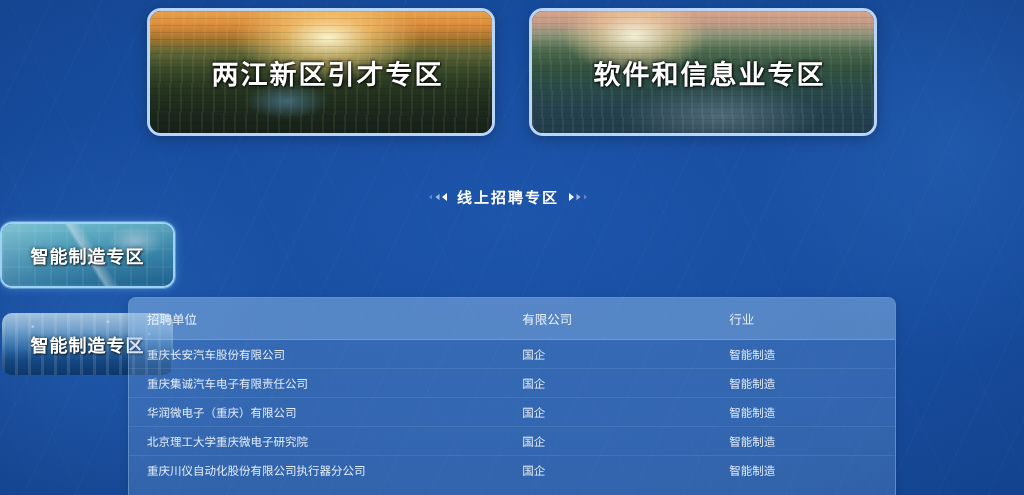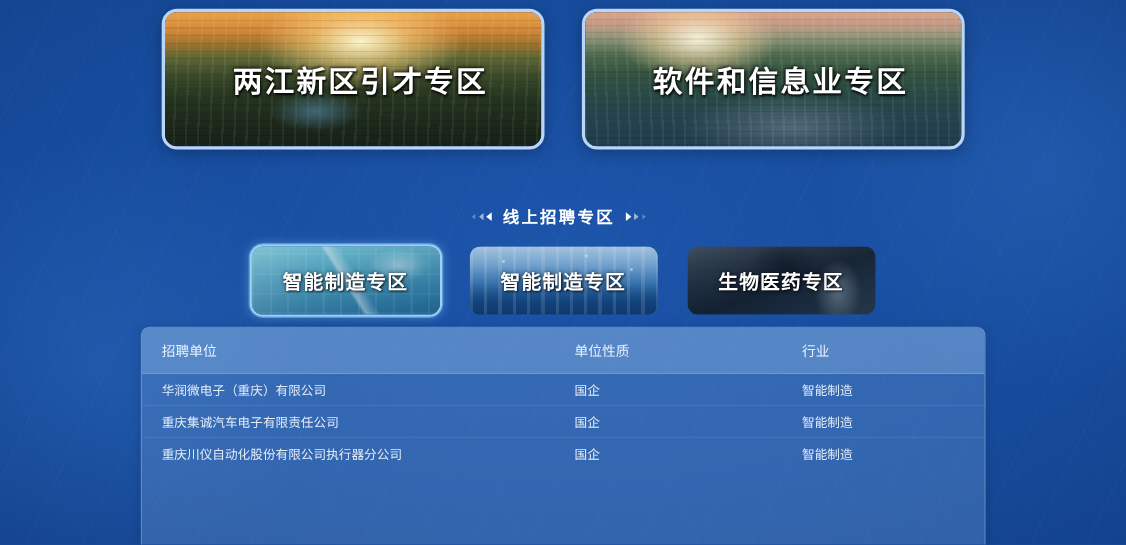--- a/index.html
+++ b/index.html
@@ -151,20 +151,21 @@
 
   
   .cards-row {
     position: absolute;
     top: 222px;
     left: 0;
     width: 1024px;
     display: flex;
     justify-content: center;
     gap: 23px;
+    flex-direction: column;
   }
 
   .cat-card {
     position: relative;
     width: 175px;
     height: 66px;
     border-radius: 12px;
     overflow: hidden;
     cursor: pointer;
     border: 2px solid transparent;
@@ -332,49 +333,54 @@
     <div class="cat-card active">
       <div class="cat-art art-manufacturing"></div>
       <div class="cat-overlay"></div>
       <div class="cat-title">智能制造专区</div>
     </div>
     <div class="cat-card">
       <div class="cat-art art-digital"></div>
       <div class="cat-overlay"></div>
       <div class="cat-title">智能制造专区</div>
     </div>
-    <div class="cat-card">
-      <div class="cat-art art-biomed"></div>
-      <div class="cat-overlay"></div>
-      <div class="cat-title">生物医药专区</div>
-    </div>
   </div>
 
 <div class="table-panel">
   <table class="tbl">
     <colgroup>
       <col class="col-unit">
         <col class="col-nature">
         <col class="col-industry">
     </colgroup>
     <thead>
       <tr id="thead-row">
           <th>招聘单位</th>
-          <th>单位性质</th>
+          <th>有限公司</th>
           <th>行业</th>
         </tr>
     </thead>
     <tbody id="tbody">
         <tr>
+          <td>重庆长安汽车股份有限公司</td>
+          <td>国企</td>
+          <td>智能制造</td>
+        </tr>
+        <tr>
+          <td>重庆集诚汽车电子有限责任公司</td>
+          <td>国企</td>
+          <td>智能制造</td>
+        </tr>
+        <tr>
           <td>华润微电子（重庆）有限公司</td>
           <td>国企</td>
           <td>智能制造</td>
         </tr>
         <tr>
-          <td>重庆集诚汽车电子有限责任公司</td>
+          <td>北京理工大学重庆微电子研究院</td>
           <td>国企</td>
           <td>智能制造</td>
         </tr>
         <tr>
           <td>重庆川仪自动化股份有限公司执行器分公司</td>
           <td>国企</td>
           <td>智能制造</td>
         </tr>
       </tbody>
   </table>

